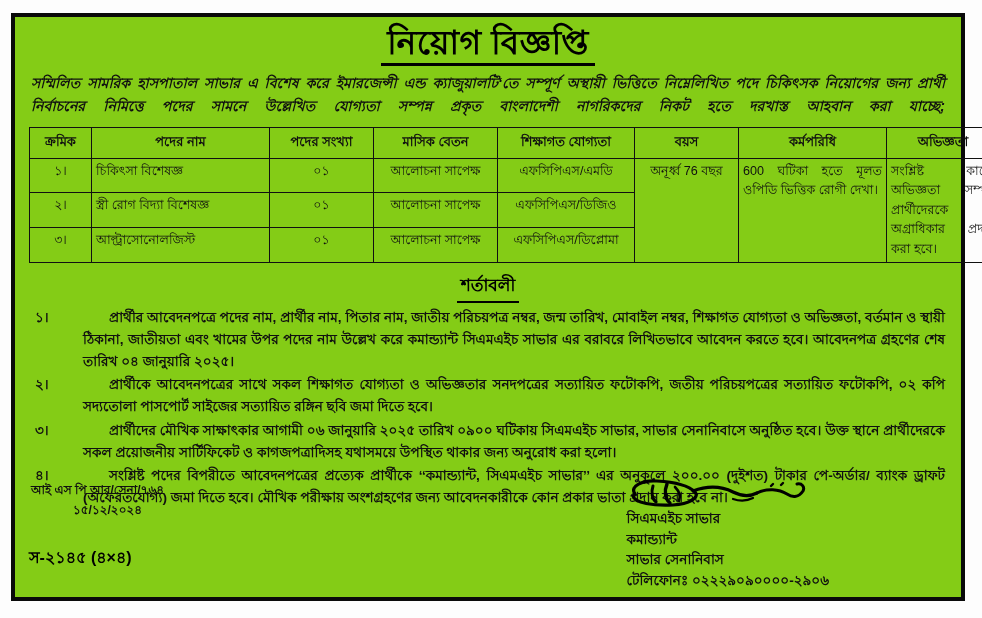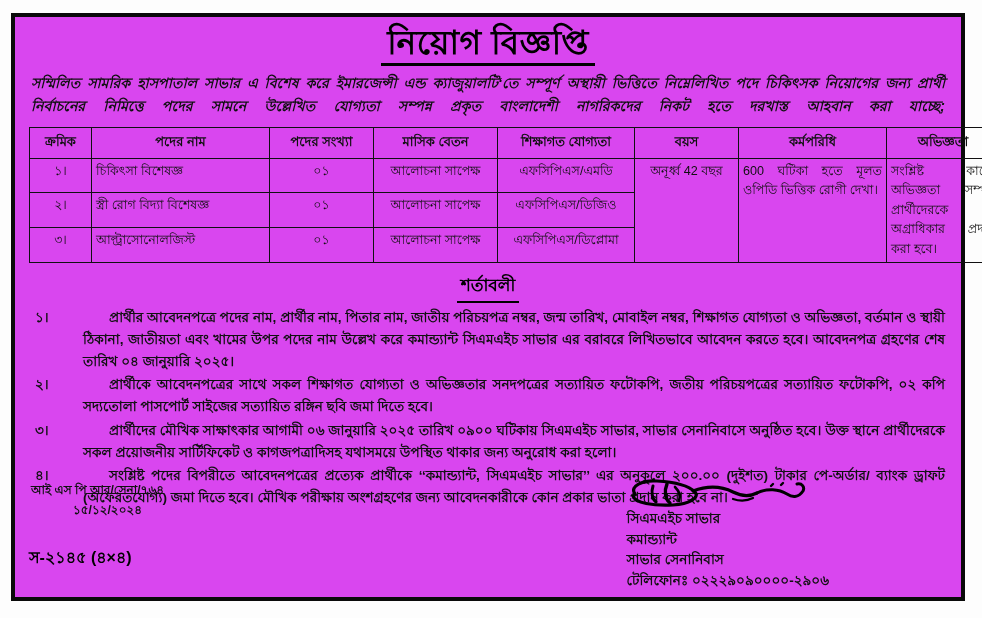--- a/index.html
+++ b/index.html
@@ -23,21 +23,21 @@
   }
 
   
   #frame {
     position: absolute;
     left: 11px;
     top: 13px;
     width: 954px;
     height: 588px;
     border: 4px solid #0a0a0a;
-    background: #d946ef;
+    background: #84cc16;
     box-sizing: border-box;
   }
 
   #inner {
     position: absolute;
     left: 0; top: 0; right: 0; bottom: 0;
     padding: 6px 14px 4px 14px;
     box-sizing: border-box;
   }
 
@@ -219,21 +219,21 @@
             <th>অভিজ্ঞতা</th>
           </tr>
         </thead>
         <tbody>
           <tr>
             <td class="c">১।</td>
             <td class="l">চিকিৎসা বিশেষজ্ঞ</td>
             <td class="c">০১</td>
             <td class="c">আলোচনা সাপেক্ষ</td>
             <td class="c">এফসিপিএস/এমডি</td>
-            <td class="c" rowspan="3">অনূর্ধ্ব 42 বছর</td>
+            <td class="c" rowspan="3">অনূর্ধ্ব 76 বছর</td>
             <td class="j" rowspan="3">600 ঘটিকা হতে মূলত ওপিডি ভিত্তিক রোগী দেখা।</td>
             <td class="j" rowspan="3">সংশ্লিষ্ট কাজে অভিজ্ঞতা সম্পন্ন প্রার্থীদেরকে অগ্রাধিকার প্রদান করা হবে।</td>
           </tr>
           <tr>
             <td class="c">২।</td>
             <td class="l">স্ত্রী রোগ বিদ্যা বিশেষজ্ঞ</td>
             <td class="c">০১</td>
             <td class="c">আলোচনা সাপেক্ষ</td>
             <td class="c">এফসিপিএস/ডিজিও</td>
           </tr>

